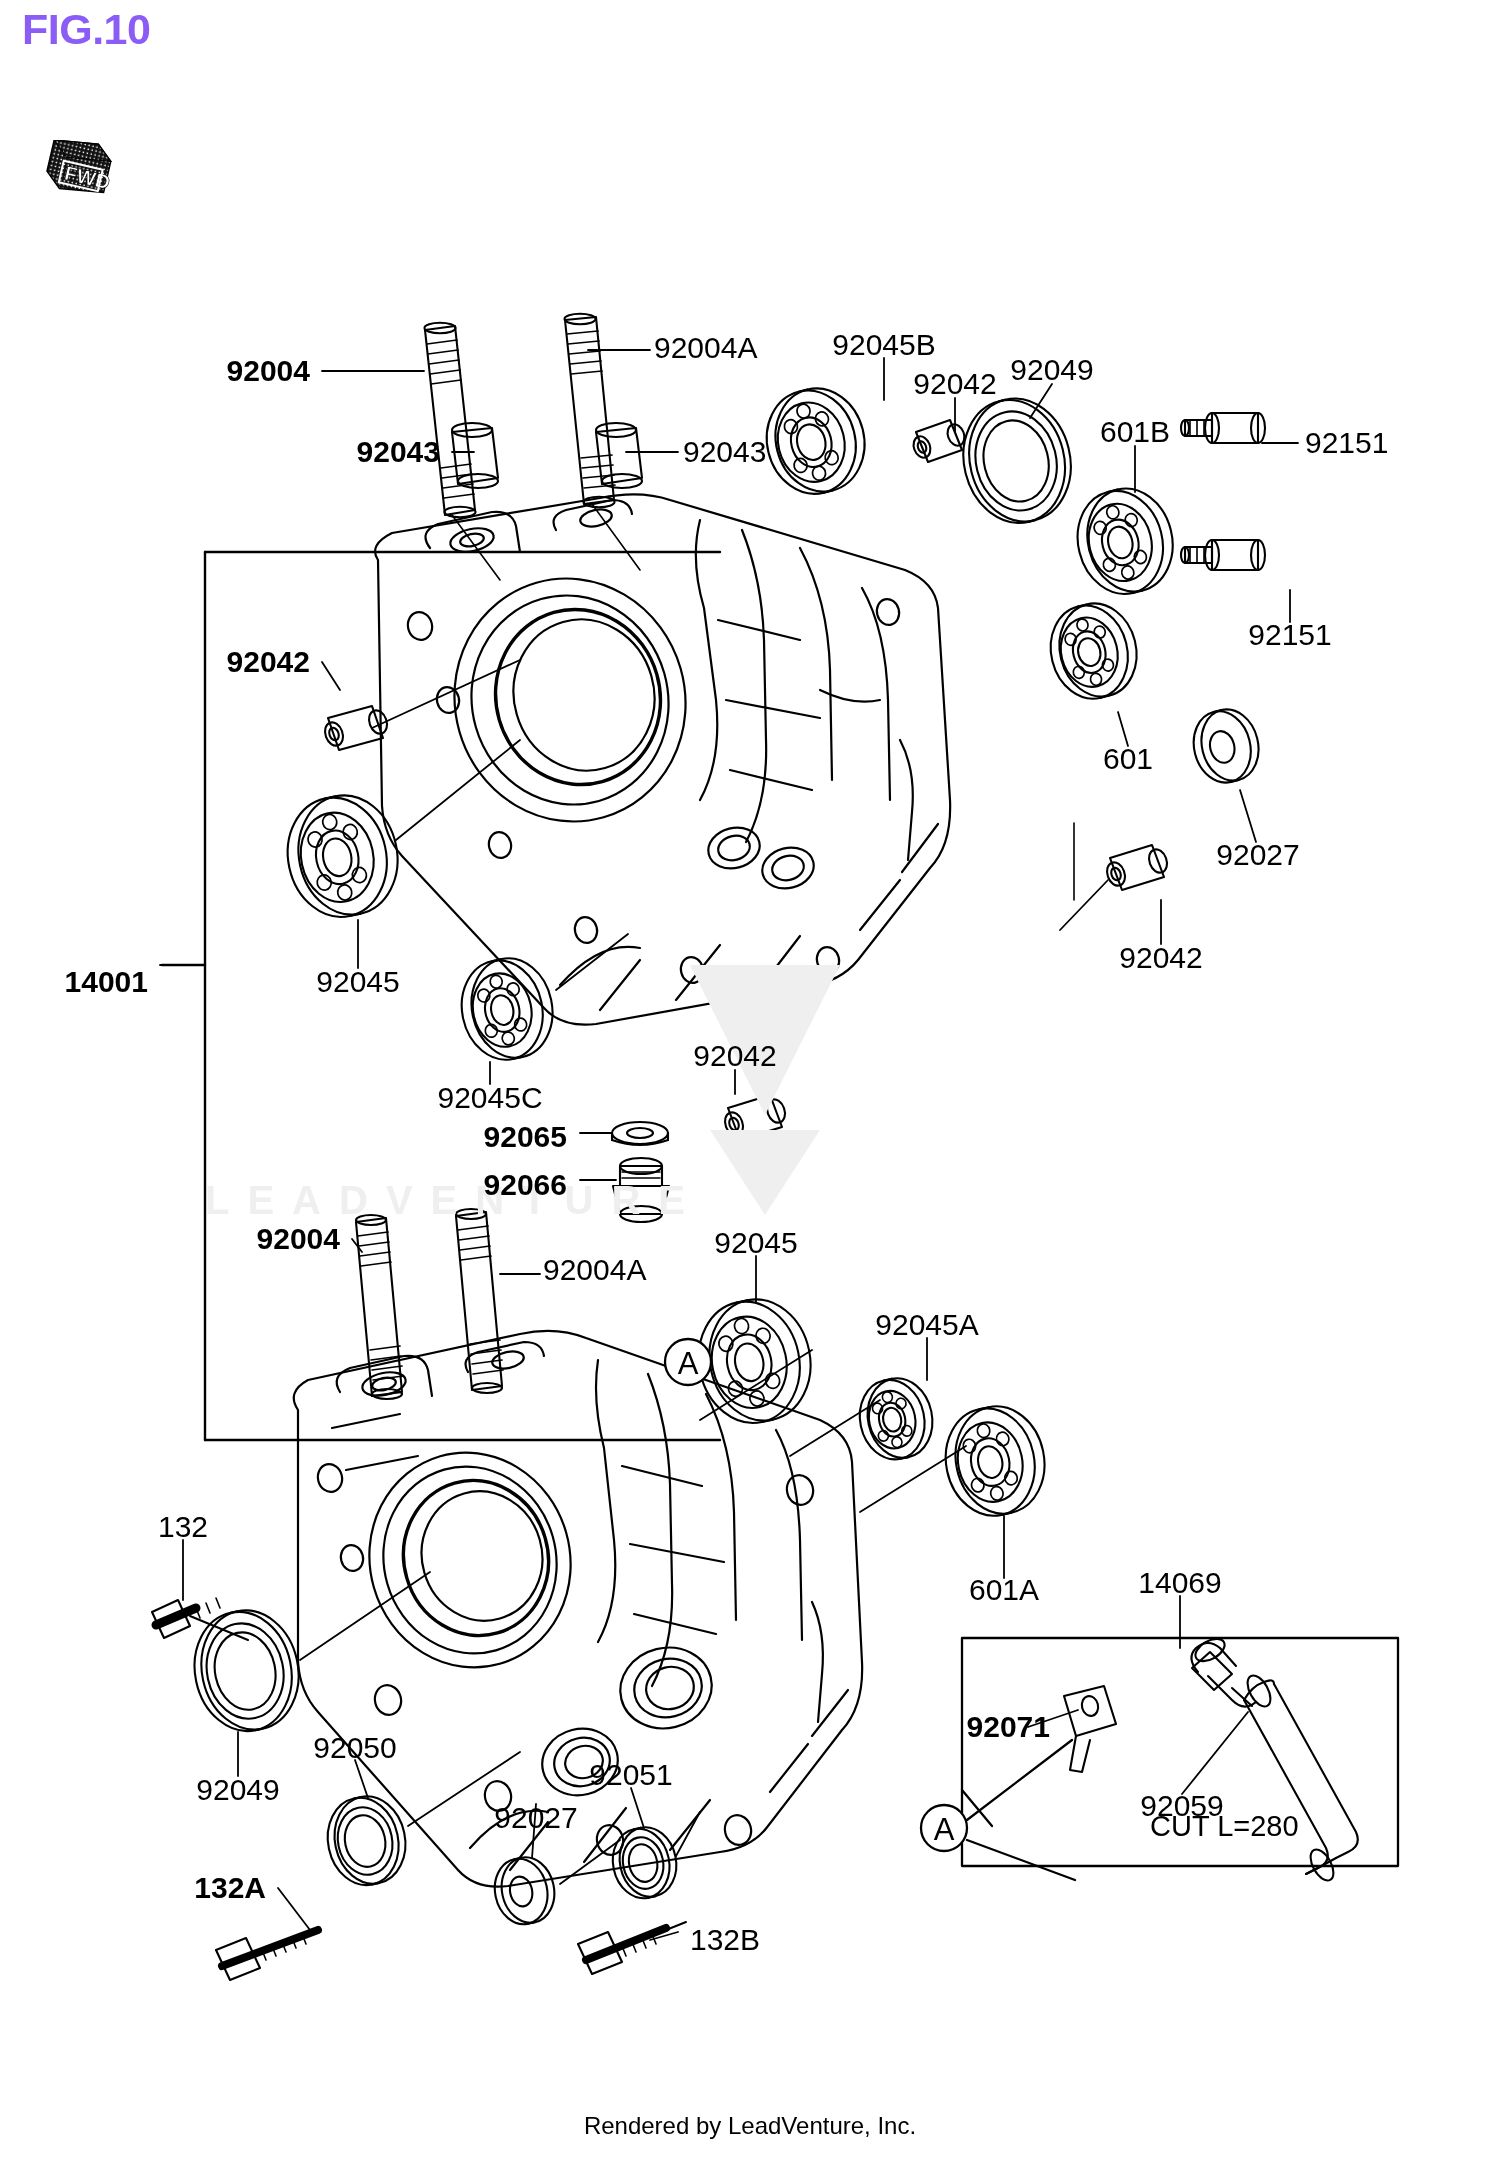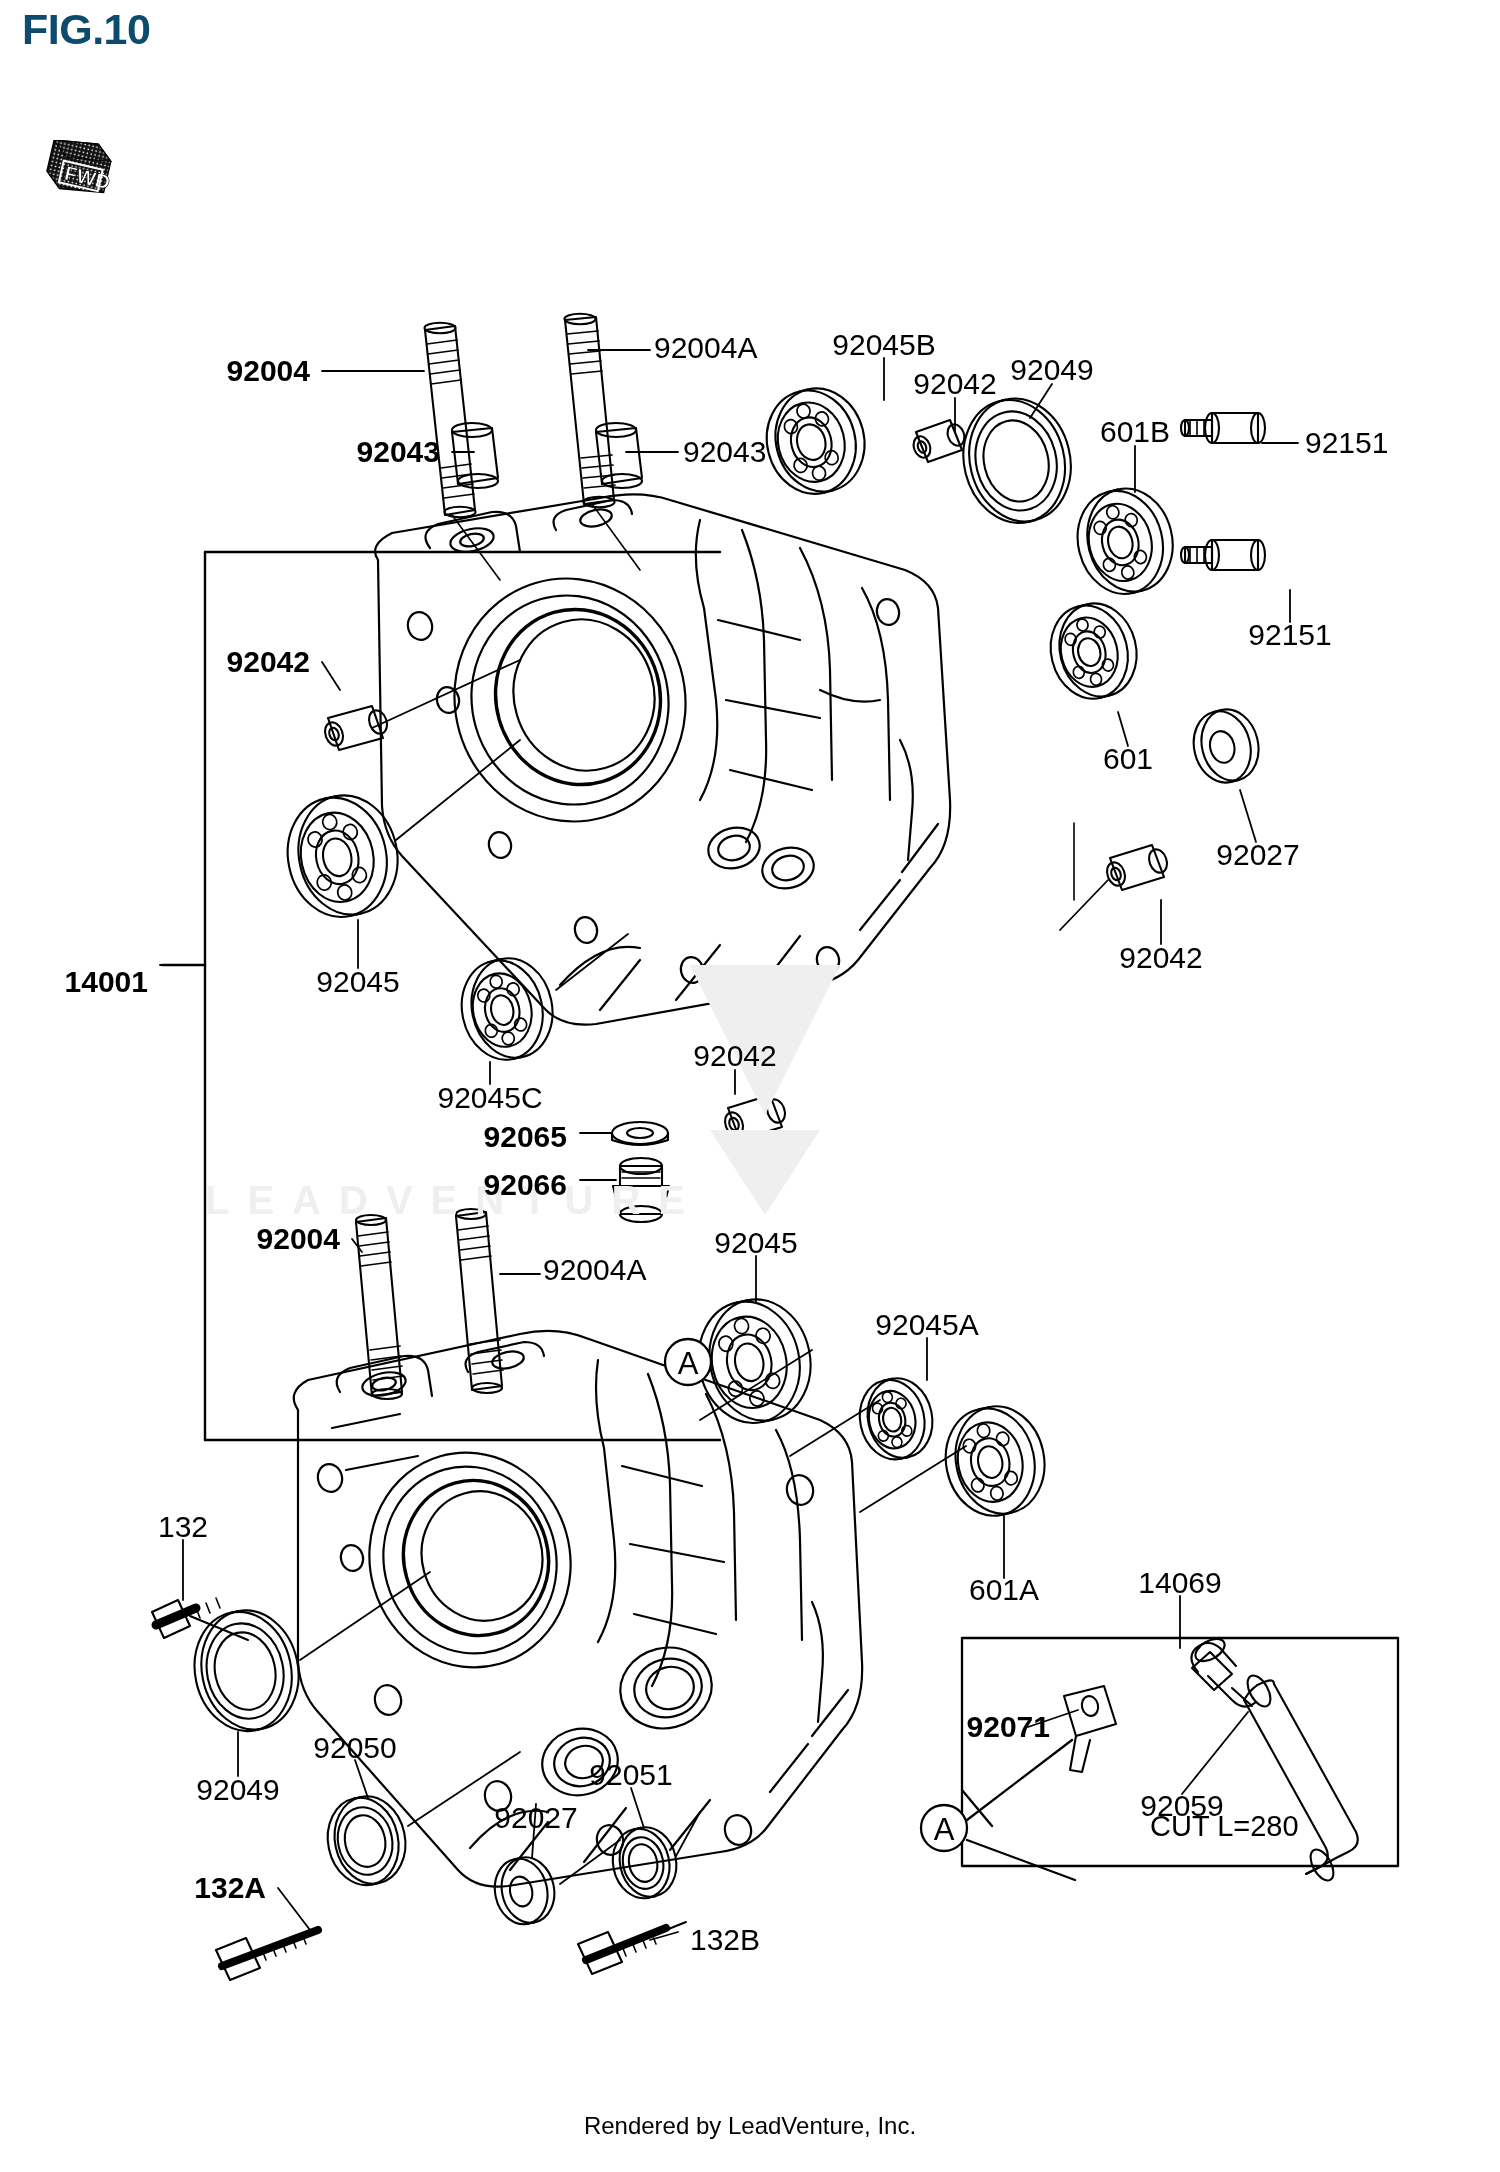--- a/index.html
+++ b/index.html
@@ -7,21 +7,21 @@
   body{
     width:1500px;height:2172px;
     font-family:"Liberation Sans","DejaVu Sans",sans-serif;
     color:#000;position:relative;overflow:hidden;
   }
   #sheet{position:relative;width:1500px;height:2172px;background:#fff;}
 
   .fig-title{
     position:absolute;left:22px;top:8px;
     font-size:43px;font-weight:bold;letter-spacing:-0.5px;
-    line-height:1;color:#0c4a6e;
+    line-height:1;color:#8b5cf6;
   }
 
   .fwd-mark{position:absolute;left:46px;top:140px;width:80px;height:62px;}
 
   svg.art{position:absolute;left:0;top:0;width:1500px;height:2172px;}
   svg.art *{vector-effect:non-scaling-stroke;}
 
   .wm{
     position:absolute;left:0;top:0;width:1500px;height:2172px;
     pointer-events:none;

